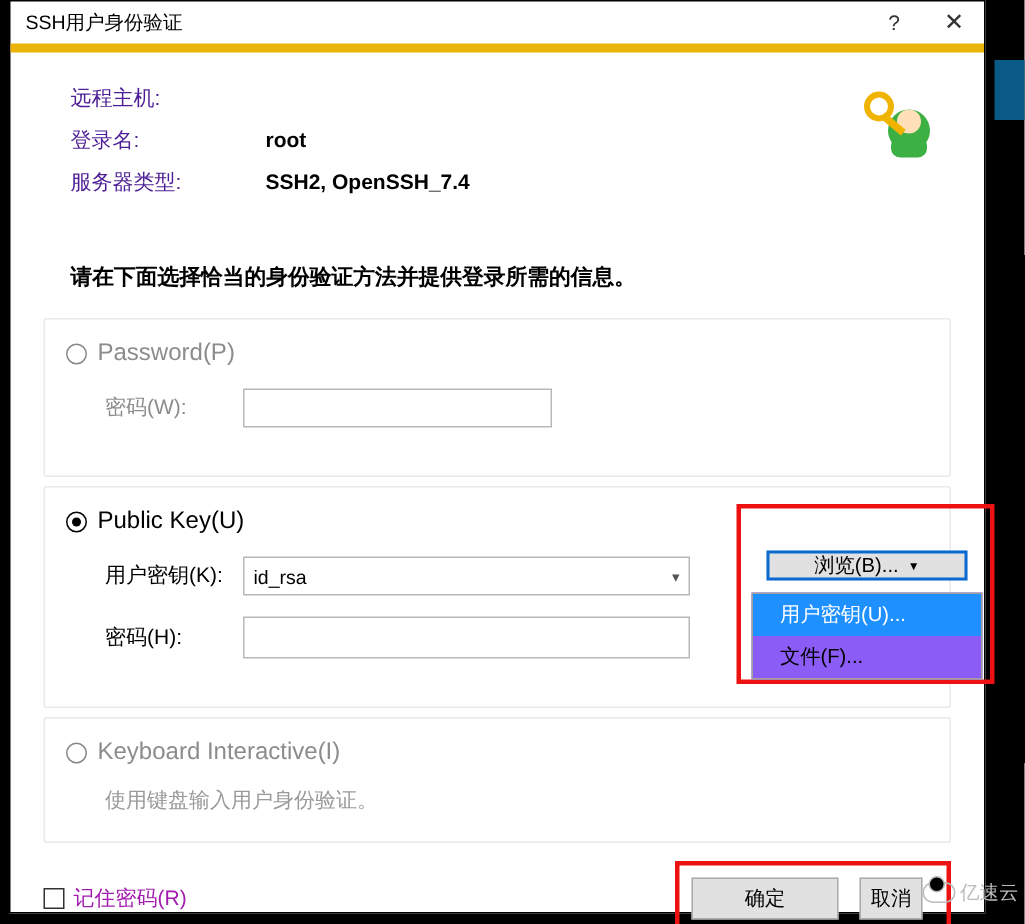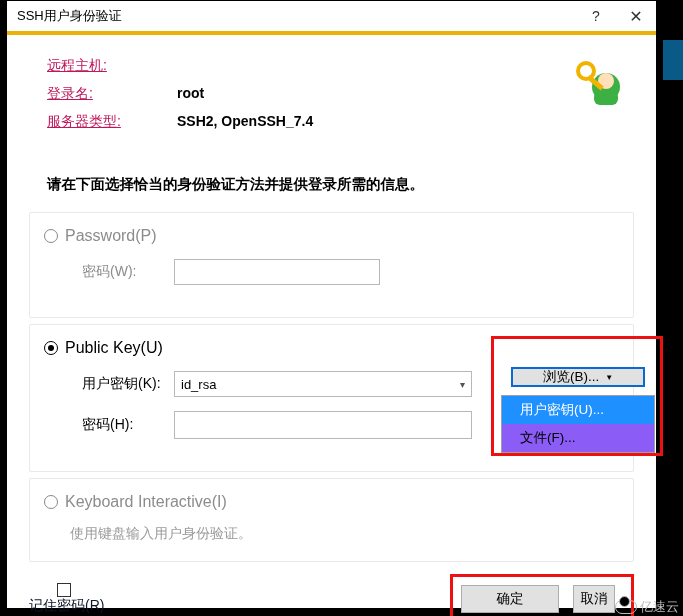--- a/index.html
+++ b/index.html
@@ -1,55 +1,55 @@
 <!DOCTYPE html>
 <html><head>
 <meta charset="utf-8">
 <style>
 * { box-sizing: border-box; font-family: "Microsoft YaHei", "Segoe UI", sans-serif; }
 body { margin: 0; background: #000; width: 683px; height: 616px; overflow: hidden; }
 .outer { position: absolute; left: 6px; top: 0; width: 651px; height: 609px; background: #fff; border: 1px solid #000; }
-.titlebar { height: 34px; display: flex; align-items: center; padding: 0 0 0 10px; border-bottom: 4px solid #eab308; }
+.titlebar { height: 34px; display: flex; align-items: center; padding: 0 0 0 10px; border-bottom: 6px solid #eab308; }
 .titlebar .title { font-size: 13px; color: #000; flex: 1; }
 .titlebar .help { width: 40px; text-align: center; font-size: 14px; color: #333; }
 .titlebar .close { width: 40px; text-align: center; font-size: 16px; color: #333; }
 .info { padding: 22px 28px 8px 40px; position: relative; }
 .info-row { display: flex; margin-bottom: 10px; font-size: 14px; }
-.info-label { width: 130px; color: #be185d; text-decoration: underline; }
+.info-label { width: 130px; color: #4c1d95; }
 .info-value { font-weight: 700; color: #000; }
 .key-icon { position: absolute; right: 30px; top: 18px; width: 58px; height: 58px; }
 .key-icon svg { width: 58px; height: 58px; }
 .instr { margin: 26px 0 18px 40px; font-size: 14.5px; font-weight: 700; color: #000; }
 .group { margin: 0 22px 6px 22px; border: 1px solid #e9e9e9; border-radius: 2px; padding: 14px 14px 18px 14px; position: relative; }
 .group.disabled { color: #8c8c8c; }
 .radio { display: flex; align-items: center; font-size: 16px; margin-bottom: 14px; }
 .radio .circle { width: 14px; height: 14px; border: 1px solid #888; border-radius: 50%; margin-right: 7px; position: relative; background: #fff; }
 .radio.checked .circle { border-color: #000; }
 .radio.checked .circle::after { content: ""; position: absolute; left: 3px; top: 3px; width: 6px; height: 6px; background: #000; border-radius: 50%; }
-.field-row { display: flex; align-items: center; margin-left: 38px; margin-bottom: 14px; }
+.field-row { display: flex; align-items: center; margin-left: 26px; margin-bottom: 14px; }
 .field-label { width: 92px; font-size: 14px; }
 .text-input { width: 206px; height: 26px; border: 1px solid #b8b8b8; background: #fff; }
 .text-input.wide { width: 298px; height: 28px; }
 .select { width: 298px; height: 26px; border: 1px solid #b8b8b8; background: #fff; display: flex; align-items: center; padding: 0 6px; font-size: 13px; color: #000; position: relative; }
 .select .chev { position: absolute; right: 6px; top: 7px; font-size: 10px; color: #555; }
 .browse-btn { position: absolute; right: -12px; top: 42px; width: 134px; height: 20px; border: 2px solid #0b6ad1; background: #e1e1e1; display: flex; align-items: center; justify-content: center; font-size: 13.5px; color: #000; }
 .browse-btn .drop { margin-left: 6px; font-size: 8px; }
 .dropdown { position: absolute; right: -22px; top: 70px; width: 154px; background: #8b5cf6; border: 1px solid #a0a0a0; z-index: 5; }
 .dropdown .item { height: 28px; display: flex; align-items: center; padding: 0 18px; font-size: 13.5px; color: #000; }
 .dropdown .item.hl { background: #1e90ff; color: #fff; }
 .hint { margin-left: 26px; font-size: 14px; color: #9a9a9a; }
 .footer { display: flex; align-items: center; margin: 12px 22px 0 22px; }
-.check { display: flex; align-items: center; font-size: 14px; color: #0f172a; flex-direction: column; }
+.check { display: flex; align-items: center; font-size: 14px; color: #a21caf; }
 .check .box { width: 14px; height: 14px; border: 1px solid #333; margin-right: 6px; background: #fff; }
 .ok-wrap { margin-left: auto; border: 3px solid #e11; padding: 8px 16px 8px 8px; display: flex; gap: 14px; }
 .btn { width: 98px; height: 28px; border: 1px solid #adadad; background: #e1e1e1; display: flex; align-items: center; justify-content: center; font-size: 13.5px; }
 .btn.cancel { width: 42px; }
 .rhl { position: absolute; border: 3px solid #e11; pointer-events: none; }
 .rhl.a { left: 484px; top: 335px; width: 172px; height: 120px; }
-.watermark { position: absolute; right: 4px; bottom: 0; font-size: 13px; color: #bbb; display: flex; align-items: center; gap: 3px; }
+.watermark { position: absolute; right: 4px; bottom: 12px; font-size: 13px; color: #bbb; display: flex; align-items: center; gap: 3px; }
 .watermark .cloud { width: 22px; height: 14px; border: 1.5px solid #bbb; border-radius: 10px; position: relative; }
 .watermark .cloud::before { content:""; position:absolute; left:3px; top:-5px; width:9px; height:9px; border:1.5px solid #bbb; border-radius:50%; background:#000; }
 .side { position: absolute; right: 0; top: 40px; width: 20px; height: 40px; background: #0a5a88; }
 </style>
 </head>
 <body>
 
 <div class="side"></div>
 
 <div class="outer">

